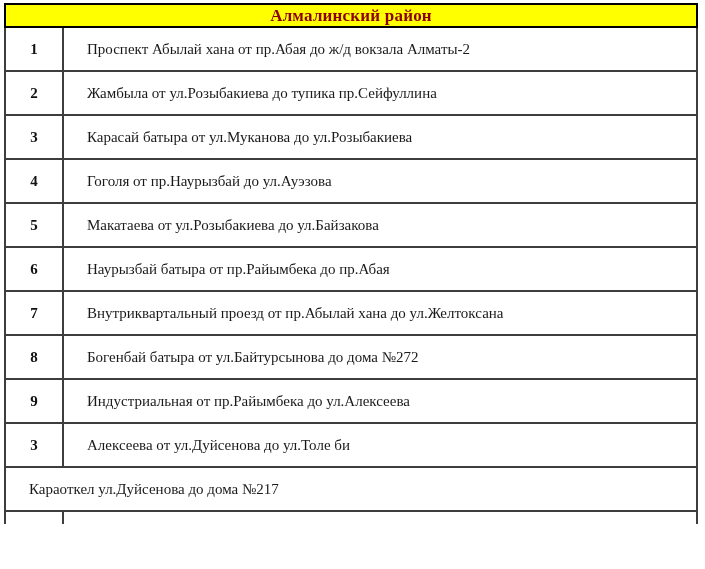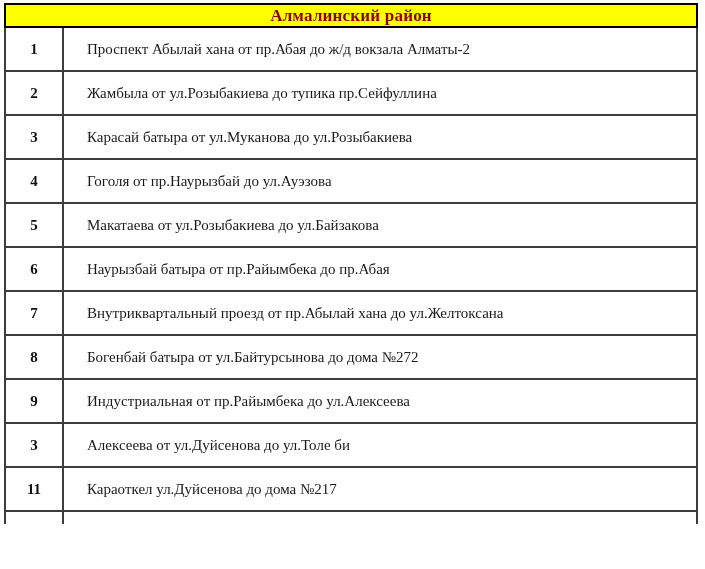--- a/index.html
+++ b/index.html
@@ -121,21 +121,20 @@
       <div class="cell-num">9</div>
       <div class="cell-street">Индустриальная от пр.Райымбека до ул.Алексеева</div>
     </div>
 
     <div class="row">
       <div class="cell-num">3</div>
       <div class="cell-street">Алексеева от ул.Дуйсенова до ул.Толе би</div>
     </div>
 
     <div class="row">
-      <div class="cell-num">11</div>
       <div class="cell-street">Караоткел ул.Дуйсенова до дома №217</div>
     </div>
 
 
     <div class="row partial">
       <div class="cell-num"></div>
       <div class="cell-street"></div>
     </div>
 
   </div>

